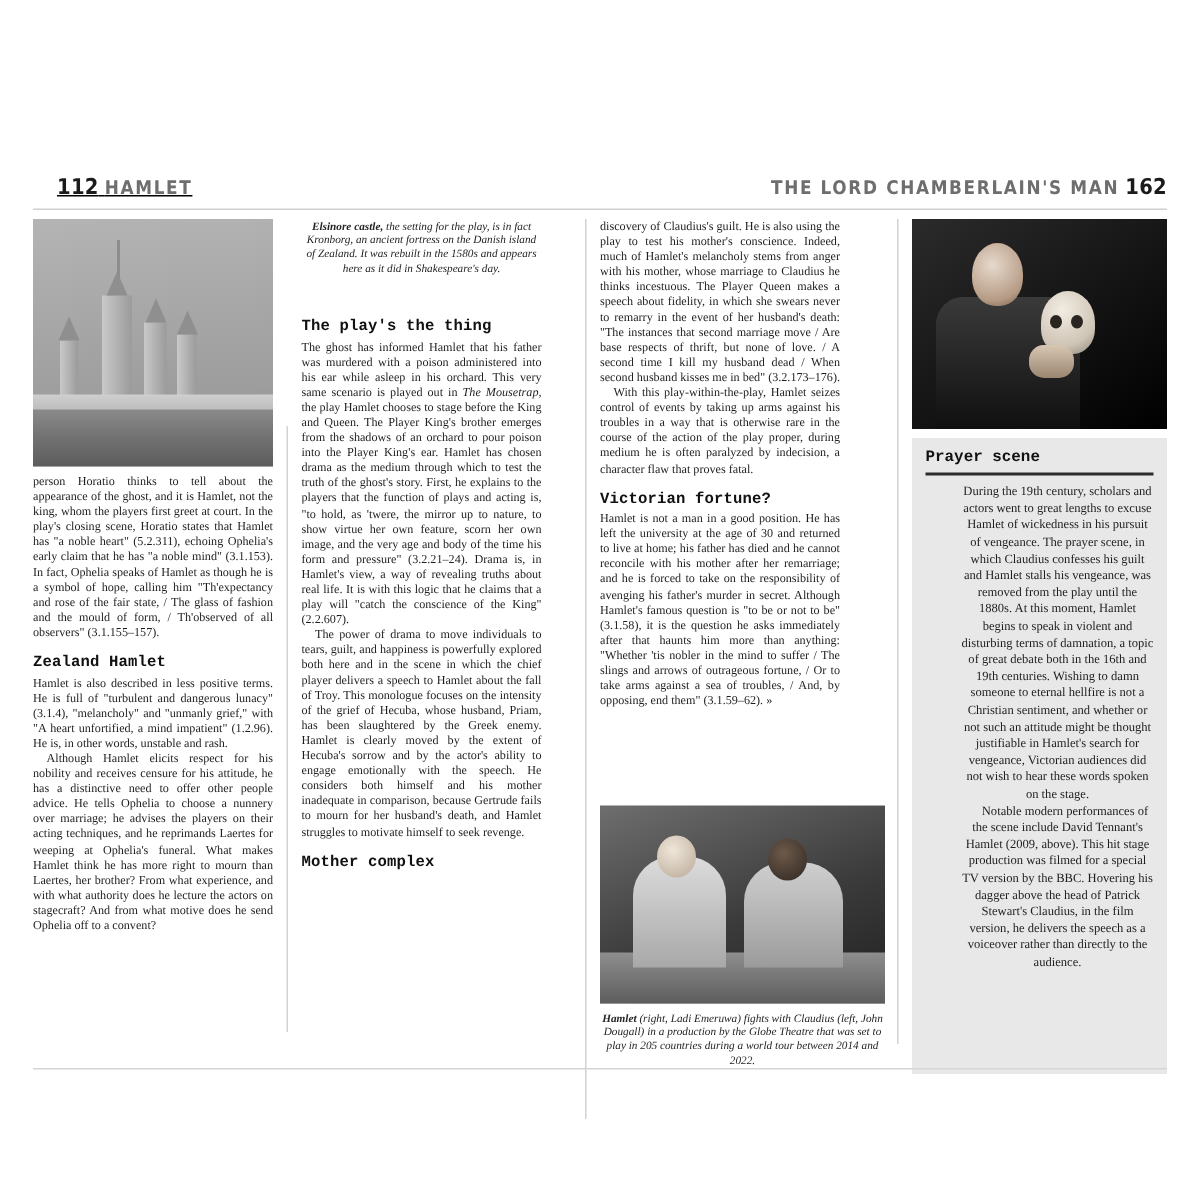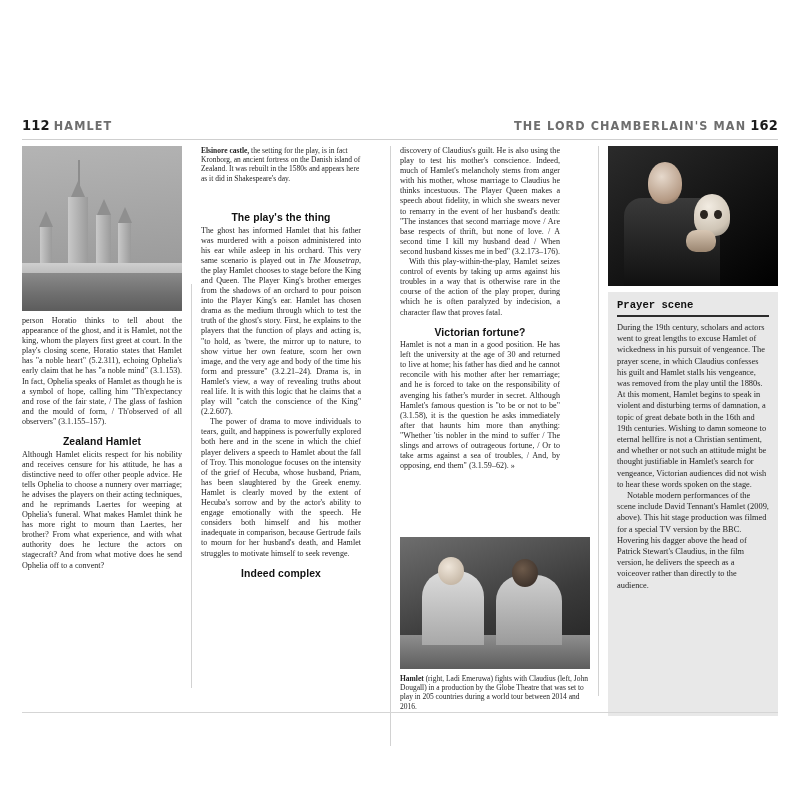--- a/index.html
+++ b/index.html
@@ -3,21 +3,21 @@
 <meta charset="utf-8">
 <style>
   html,body{margin:0;padding:0;background:#ffffff;}
   body{width:800px;height:800px;overflow:hidden;font-family:"Liberation Serif",serif;}
 
   .page{position:absolute;left:0;top:0;width:800px;height:800px;background:#fff;}
   .spread{position:absolute;left:22px;top:116px;width:756px;height:600px;}
 
   
   .runhead{position:absolute;top:0;height:22px;}
-  .runhead-left{left:0;}
+  .runhead-left{left:16px;text-decoration:underline;}
   .runhead-right{right:0;text-align:right;}
   .folio{font-family:"DejaVu Sans Condensed","Liberation Sans",sans-serif;
          font-weight:700;font-size:14.5px;color:#1b1b1b;letter-spacing:.2px;}
   .runtitle{font-family:"DejaVu Sans Condensed","Liberation Sans",sans-serif;
             font-weight:700;font-size:12.5px;color:#6e6e6e;letter-spacing:1.1px;}
   .rule-top{position:absolute;top:23px;left:0;width:756px;height:1px;background:#cfcfcf;}
 
   
   .col{position:absolute;top:30px;width:160px;}
   .c1{left:0;}
@@ -26,22 +26,22 @@
 
   .gutter{position:absolute;top:30px;width:1px;background:#d2d2d2;}
   .g1{left:169px;top:168px;height:404px;}
   .g2{left:368px;top:30px;height:600px;}
   .g3{left:576px;top:30px;height:550px;}
 
   p{margin:0;font-size:8.1px;line-height:10.1px;color:#1e1e1e;text-align:justify;
     hyphens:auto;-webkit-hyphens:auto;}
   p + p{text-indent:9px;}
   p.noindent{text-indent:0;}
-  h3{margin:9px 0 2.5px 0;font-family:Liberation Sans, sans-serif;
-     font-weight:700;font-size:10.4px;color:#111;letter-spacing:.1px;text-align:center;}
+  h3{margin:9px 0 2.5px 0;font-family:Liberation Mono, monospace;
+     font-weight:700;font-size:10.4px;color:#111;letter-spacing:.1px;}
   h3.first{margin-top:0;}
   em{font-style:italic;}
 
   
   .photo{position:relative;overflow:hidden;background:#9a9a9a;border:0;}
   .castle{position:absolute;left:0;top:30px;width:160px;height:165px;}
   .castle-sky{position:absolute;inset:0;
     background:linear-gradient(175deg,#b4b4b4 0%,#a6a6a6 42%,#9d9d9d 70%,#8f8f8f 100%);}
   .castle-band{position:absolute;left:0;right:0;bottom:0;height:38px;
     background:linear-gradient(180deg,#8a8a8a,#6f6f6f 55%,#5c5c5c);}
@@ -73,33 +73,33 @@
   .gp-p1{position:absolute;left:22px;top:34px;width:62px;height:74px;border-radius:26px 26px 0 0;
     background:linear-gradient(180deg,#dcdcdc,#a8a8a8);}
   .gp-h1{position:absolute;left:38px;top:20px;width:26px;height:28px;border-radius:50%;
     background:radial-gradient(circle at 40% 35%,#efe6da,#b9a996);}
   .gp-p2{position:absolute;left:96px;top:38px;width:66px;height:70px;border-radius:26px 26px 0 0;
     background:linear-gradient(180deg,#cfcfcf,#9b9b9b);}
   .gp-h2{position:absolute;left:112px;top:22px;width:26px;height:28px;border-radius:50%;
     background:radial-gradient(circle at 40% 35%,#6d5a4a,#2f2622);}
 
   
-  .caption{font-size:7.5px;line-height:9.2px;color:#242424;text-align:left;}
+  .caption{font-size:7.5px;line-height:9.2px;color:#242424;text-align:center;font-style:italic;}
   .caption b{font-weight:700;}
   .castle-cap{position:absolute;left:179px;top:30px;width:160px;}
   .globe-cap{position:absolute;left:378px;top:558px;width:190px;}
 
   
   .sidebar{position:absolute;left:586px;top:176px;width:170px;height:424px;
            background:#e8e8e8;padding:0;}
   .sb-inner{padding:7px 9px 10px 9px;}
   .sb-title{font-family:Liberation Mono, monospace;font-weight:700;
             font-size:10.6px;color:#111;margin:0 0 4px 0;}
   .sb-rule{height:2px;background:#2c2c2c;margin:0 0 5px 0;}
-  .sb-inner p{font-size:8.4px;line-height:11.2px;text-align:left;}
+  .sb-inner p{font-size:8.4px;line-height:11.2px;text-align:center;margin-left:24px;}
   .sb-inner p + p{text-indent:10px;}
 
   .rule-bottom{position:absolute;left:22px;top:712px;width:756px;height:1px;background:#d5d5d5;}
 </style>
 </head>
 <body>
 
 <div class="page">
   <div class="spread">
 
@@ -128,48 +128,49 @@
       <div class="castle-band"></div>
     </div>
 
     <div class="castle-cap caption">
       <b>Elsinore castle,</b><span> the setting for the play, is in fact Kronborg, an ancient fortress on the Danish island of Zealand. It was rebuilt in the 1580s and appears here as it did in Shakespeare's day.</span>
     </div>
 
     <div class="col c1" style="top:200px;">
       <p class="noindent">person Horatio thinks to tell about the appearance of the ghost, and it is Hamlet, not the king, whom the players first greet at court. In the play's closing scene, Horatio states that Hamlet has "a noble heart" (5.2.311), echoing Ophelia's early claim that he has "a noble mind" (3.1.153). In fact, Ophelia speaks of Hamlet as though he is a symbol of hope, calling him "Th'expectancy and rose of the fair state, / The glass of fashion and the mould of form, / Th'observed of all observers" (3.1.155–157).</p>
       <h3>Zealand Hamlet</h3>
+      <p class="noindent">Hamlet is also described in less positive terms. He is full of "turbulent and dangerous lunacy" (3.1.4), "melancholy" and "unmanly grief," with "A heart unfortified, a mind impatient" (1.2.96). He is, in other words, unstable and rash.</p>
       <p>Although Hamlet elicits respect for his nobility and receives censure for his attitude, he has a distinctive need to offer other people advice. He tells Ophelia to choose a nunnery over marriage; he advises the players on their acting techniques, and he reprimands Laertes for weeping at Ophelia's funeral. What makes Hamlet think he has more right to mourn than Laertes, her brother? From what experience, and with what authority does he lecture the actors on stagecraft? And from what motive does he send Ophelia off to a convent?</p>
     </div>
 
     <div class="col c2" style="top:96px;">
       <h3 class="first">The play's the thing</h3>
       <p class="noindent">The ghost has informed Hamlet that his father was murdered with a poison administered into his ear while asleep in his orchard. This very same scenario is played out in <em>The Mousetrap</em>, the play Hamlet chooses to stage before the King and Queen. The Player King's brother emerges from the shadows of an orchard to pour poison into the Player King's ear. Hamlet has chosen drama as the medium through which to test the truth of the ghost's story. First, he explains to the players that the function of plays and acting is, "to hold, as 'twere, the mirror up to nature, to show virtue her own feature, scorn her own image, and the very age and body of the time his form and pressure" (3.2.21–24). Drama is, in Hamlet's view, a way of revealing truths about real life. It is with this logic that he claims that a play will "catch the conscience of the King" (2.2.607).</p>
       <p>The power of drama to move individuals to tears, guilt, and happiness is powerfully explored both here and in the scene in which the chief player delivers a speech to Hamlet about the fall of Troy. This monologue focuses on the intensity of the grief of Hecuba, whose husband, Priam, has been slaughtered by the Greek enemy. Hamlet is clearly moved by the extent of Hecuba's sorrow and by the actor's ability to engage emotionally with the speech. He considers both himself and his mother inadequate in comparison, because Gertrude fails to mourn for her husband's death, and Hamlet struggles to motivate himself to seek revenge.</p>
-      <h3>Indeed complex</h3>
+      <h3>Mother complex</h3>
     </div>
 
     <div class="col c3">
       <p class="noindent">discovery of Claudius's guilt. He is also using the play to test his mother's conscience. Indeed, much of Hamlet's melancholy stems from anger with his mother, whose marriage to Claudius he thinks incestuous. The Player Queen makes a speech about fidelity, in which she swears never to remarry in the event of her husband's death: "The instances that second marriage move / Are base respects of thrift, but none of love. / A second time I kill my husband dead / When second husband kisses me in bed" (3.2.173–176).</p>
-      <p>With this play-within-the-play, Hamlet seizes control of events by taking up arms against his troubles in a way that is otherwise rare in the course of the action of the play proper, during which he is often paralyzed by indecision, a character flaw that proves fatal.</p>
+      <p>With this play-within-the-play, Hamlet seizes control of events by taking up arms against his troubles in a way that is otherwise rare in the course of the action of the play proper, during medium he is often paralyzed by indecision, a character flaw that proves fatal.</p>
       <h3>Victorian fortune?</h3>
       <p class="noindent">Hamlet is not a man in a good position. He has left the university at the age of 30 and returned to live at home; his father has died and he cannot reconcile with his mother after her remarriage; and he is forced to take on the responsibility of avenging his father's murder in secret. Although Hamlet's famous question is "to be or not to be" (3.1.58), it is the question he asks immediately after that haunts him more than anything: "Whether 'tis nobler in the mind to suffer / The slings and arrows of outrageous fortune, / Or to take arms against a sea of troubles, / And, by opposing, end them" (3.1.59–62). »</p>
     </div>
 
     <div class="photo globe-photo">
       <div class="gp-bg"></div>
       <div class="gp-table"></div>
       <div class="gp-p1"></div>
       <div class="gp-h1"></div>
       <div class="gp-p2"></div>
       <div class="gp-h2"></div>
     </div>
 
     <div class="globe-cap caption">
-      <b>Hamlet</b><span> (right, Ladi Emeruwa) fights with Claudius (left, John Dougall) in a production by the Globe Theatre that was set to play in 205 countries during a world tour between 2014 and 2016.</span>
+      <b>Hamlet</b><span> (right, Ladi Emeruwa) fights with Claudius (left, John Dougall) in a production by the Globe Theatre that was set to play in 205 countries during a world tour between 2014 and 2022.</span>
     </div>
 
     <div class="photo prayer-photo">
       <div class="pp-bg"></div>
       <div class="pp-body"></div>
       <div class="pp-face"></div>
       <div class="pp-skull"></div>
       <div class="pp-hand"></div>
     </div>
 

